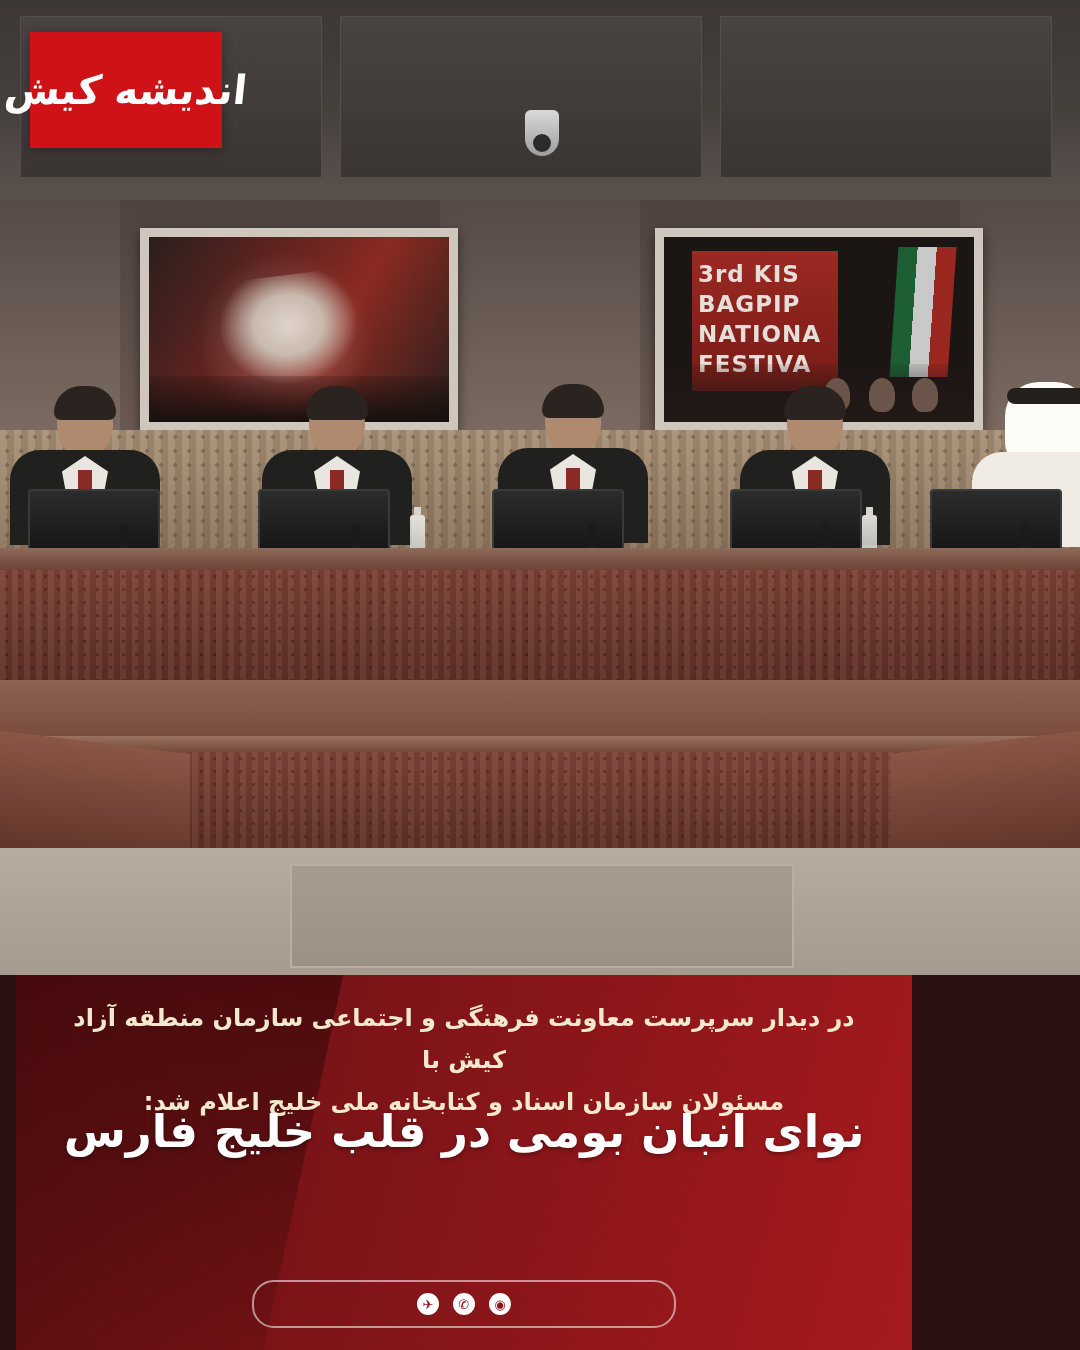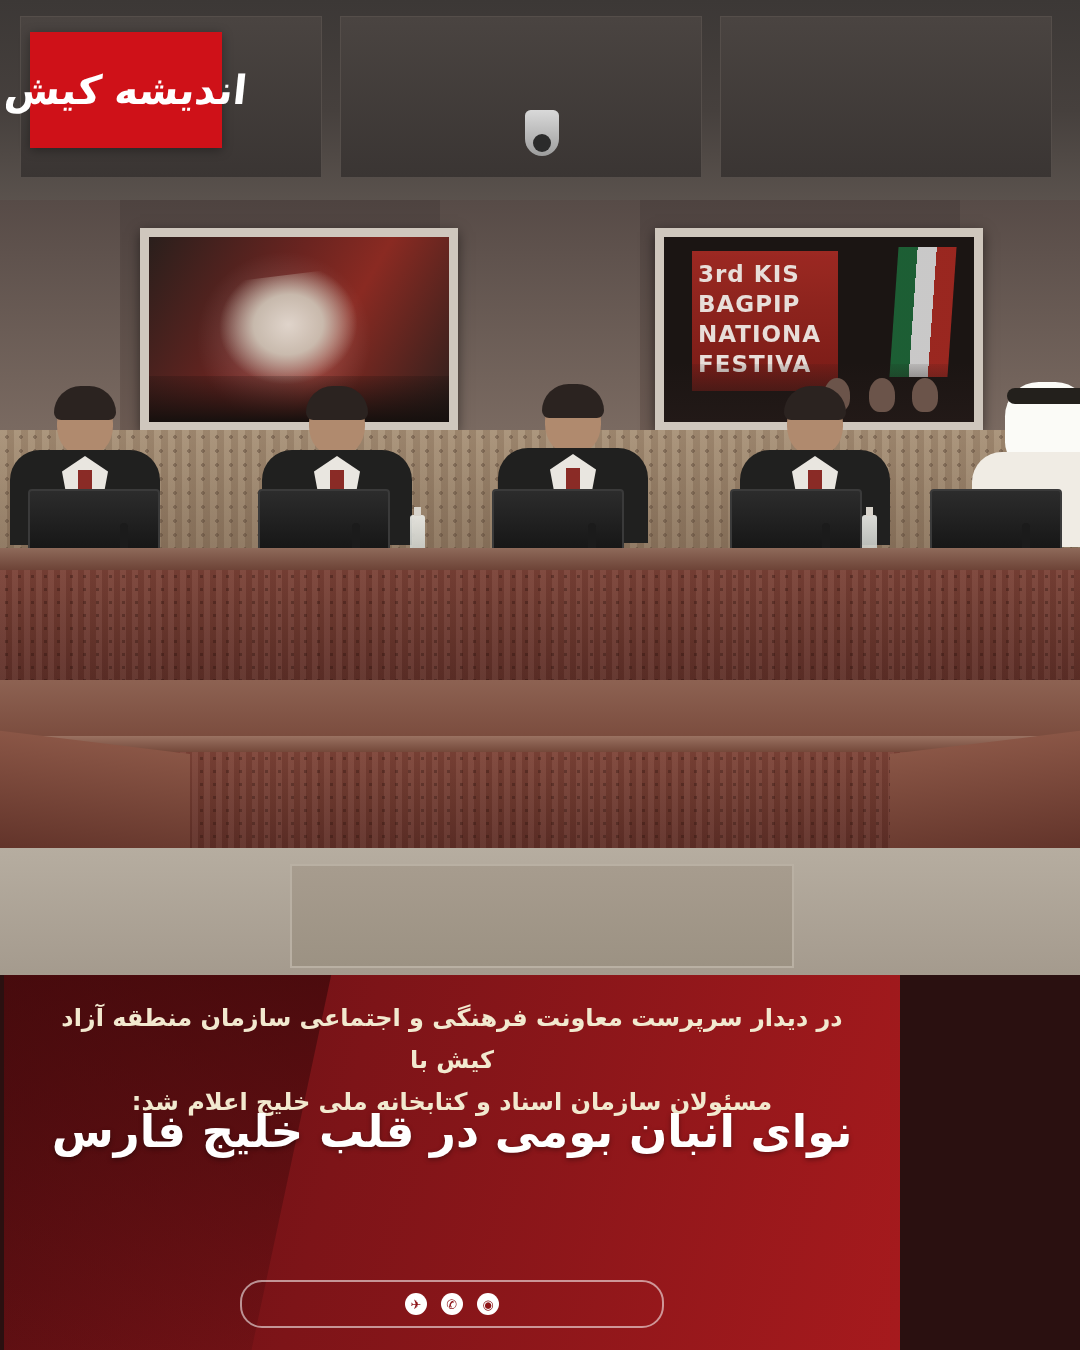--- a/index.html
+++ b/index.html
@@ -270,21 +270,21 @@
     font-size:40px;
     font-weight:bold;
     letter-spacing:-2px;
     line-height:1;
     transform: skewX(-6deg);
     white-space:nowrap;
   }
 
   
   .panel {
-    position:absolute; top:975px; left:4px; width:896px; height:375px;
+    position:absolute; top:975px; left:16px; width:896px; height:375px;
     background: linear-gradient(105deg,#5a0f12 0%, #7d1418 38%, #a61a1d 100%);
     overflow:hidden;
   }
   .panel:before{
     content:"";
     position:absolute; left:-140px; top:-60px; width:420px; height:520px;
     background:linear-gradient(180deg, rgba(60,8,10,.75), rgba(60,8,10,0));
     transform: rotate(12deg);
   }
   .kicker {

